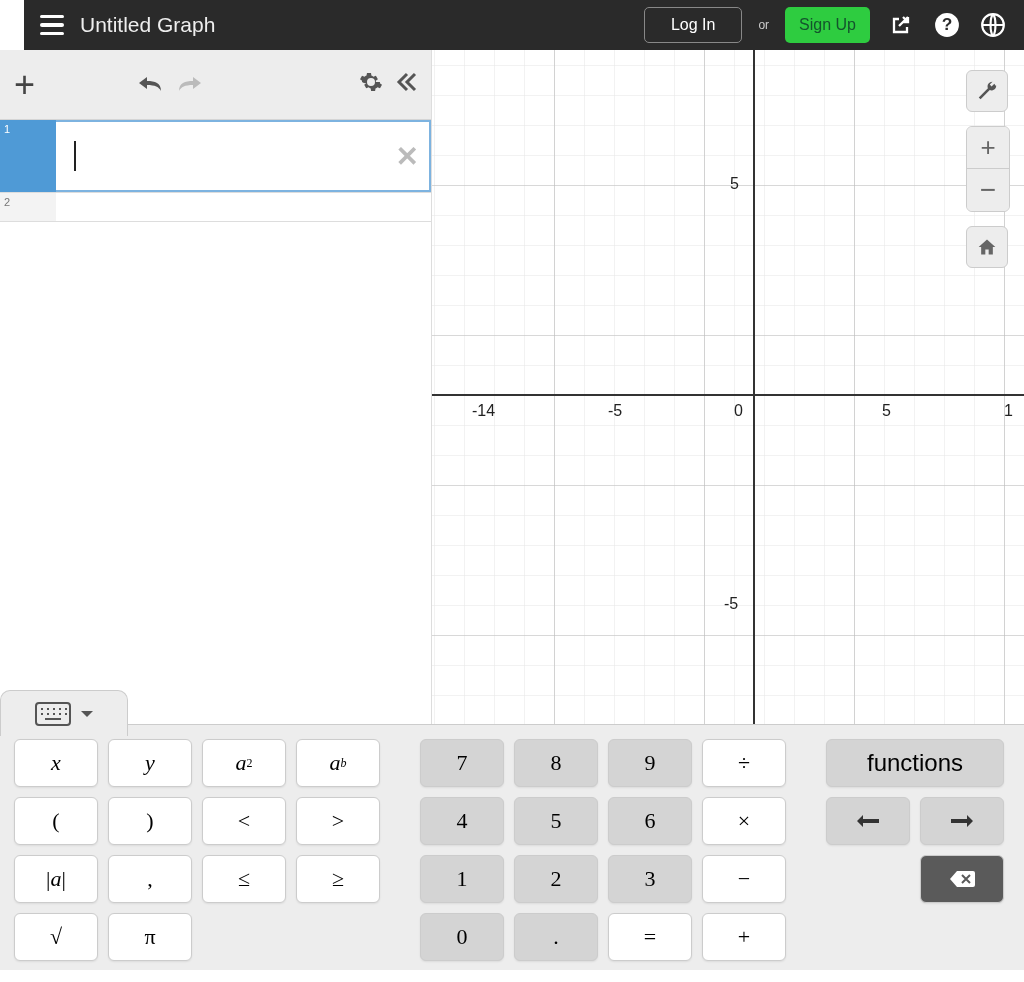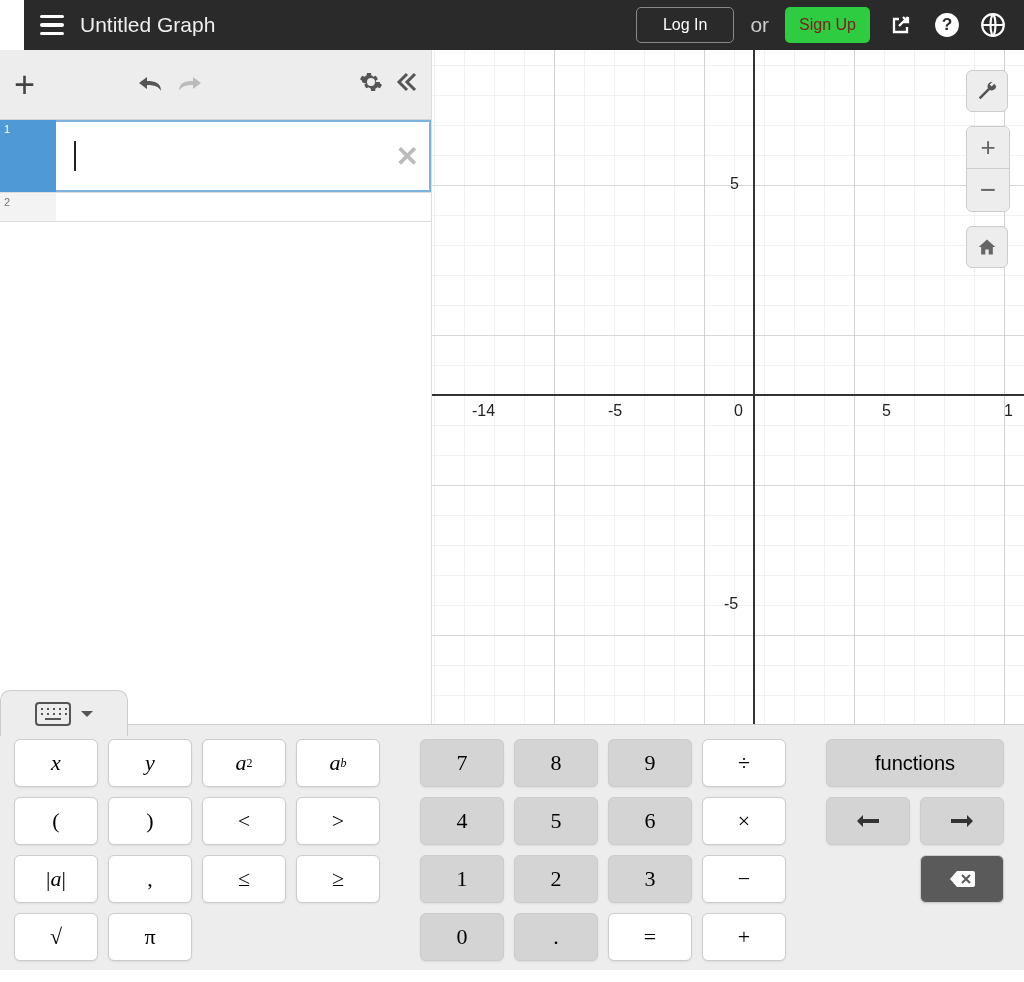--- a/index.html
+++ b/index.html
@@ -23,23 +23,23 @@
 .hamburger {
   display: flex; flex-direction: column; gap: 5px; cursor: pointer;
 }
 .hamburger span { width: 24px; height: 3.5px; background: #fff; border-radius: 2px; }
 .title { font-size: 21px; color: #eee; font-weight: 400; }
 .spacer { flex: 1; }
 .login-btn {
   border: 1px solid #888; background: transparent; color: #fff;
   padding: 8px 26px; border-radius: 5px; font-size: 16px; cursor: pointer;
 }
-.or-text { color: #ccc; font-size: 21px; }
+.or-text { color: #ccc; font-size: 12px; }
 .signup-btn {
-  background: #2ecc40; border: none; color: #7f1d1d;
+  background: #2ecc40; border: none; color: #14532d;
   padding: 9px 14px; border-radius: 5px; font-size: 16px; cursor: pointer;
 }
 .header-icon { color: #fff; cursor: pointer; display:flex; align-items:center; justify-content:center; width:30px; height:30px; }
 
 .main { display: flex; height: 674px; position: relative; }
 
 .sidebar { width: 432px; background: #fff; display: flex; flex-direction: column; border-right: 1px solid #ddd; }
 .sidebar-toolbar {
   height: 70px; background: #ededed; display: flex; align-items: center;
   padding: 0 14px; gap: 10px; border-bottom: 1px solid #d5d5d5;
@@ -295,21 +295,21 @@
     <div class="kb-key gray">2</div>
     <div class="kb-key gray">3</div>
     <div class="kb-key">−</div>
     <div class="kb-key gray">0</div>
     <div class="kb-key gray">.</div>
     <div class="kb-key">=</div>
     <div class="kb-key">+</div>
   </div>
 
   <div class="kb-section funcs">
-    <div class="kb-key gray wide" style="font-family:-apple-system,Arial,sans-serif; font-size:20px;">functions</div>
+    <div class="kb-key gray wide" style="font-family:-apple-system,Arial,sans-serif; font-size:24px;">functions</div>
     <div class="kb-key gray">
       <svg width="26" height="14" viewBox="0 0 26 14" fill="#333">
           <path d="M8 1L2 7l6 6V9h16V5H8z"></path>
         </svg>
     </div>
     <div class="kb-key gray">
       <svg width="26" height="14" viewBox="0 0 26 14" fill="#333">
           <path d="M18 1l6 6-6 6V9H2V5h16z"></path>
         </svg>
     </div>

